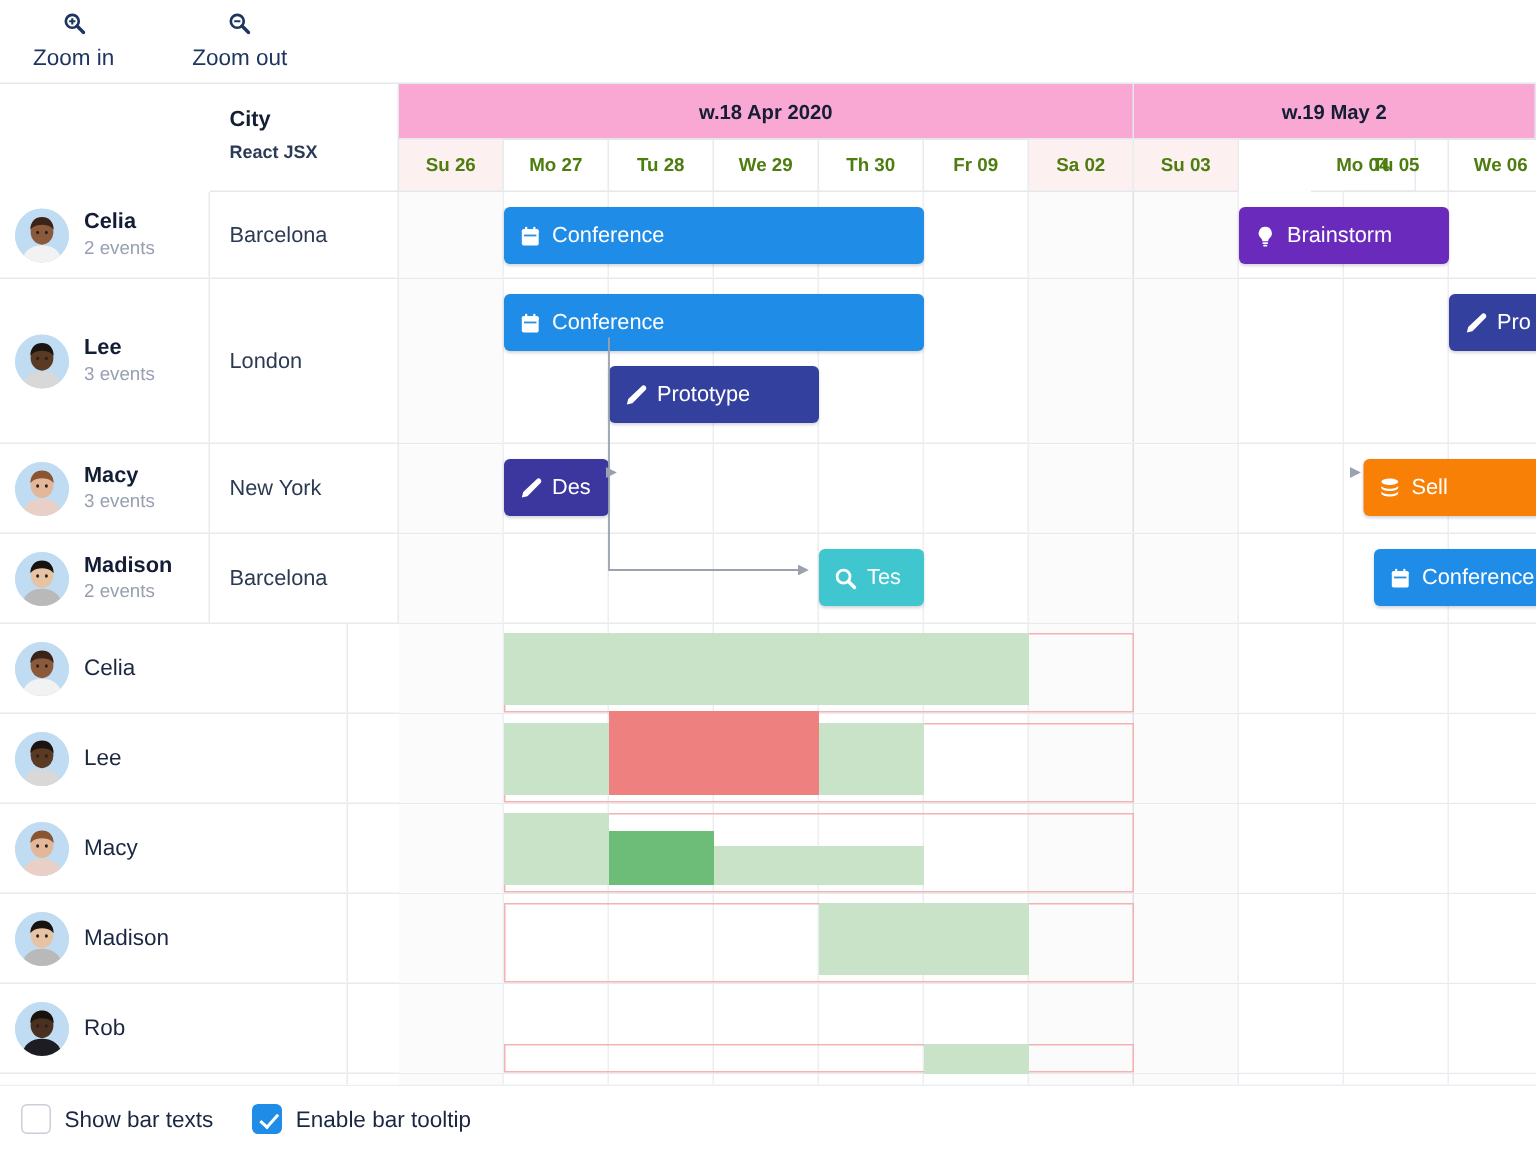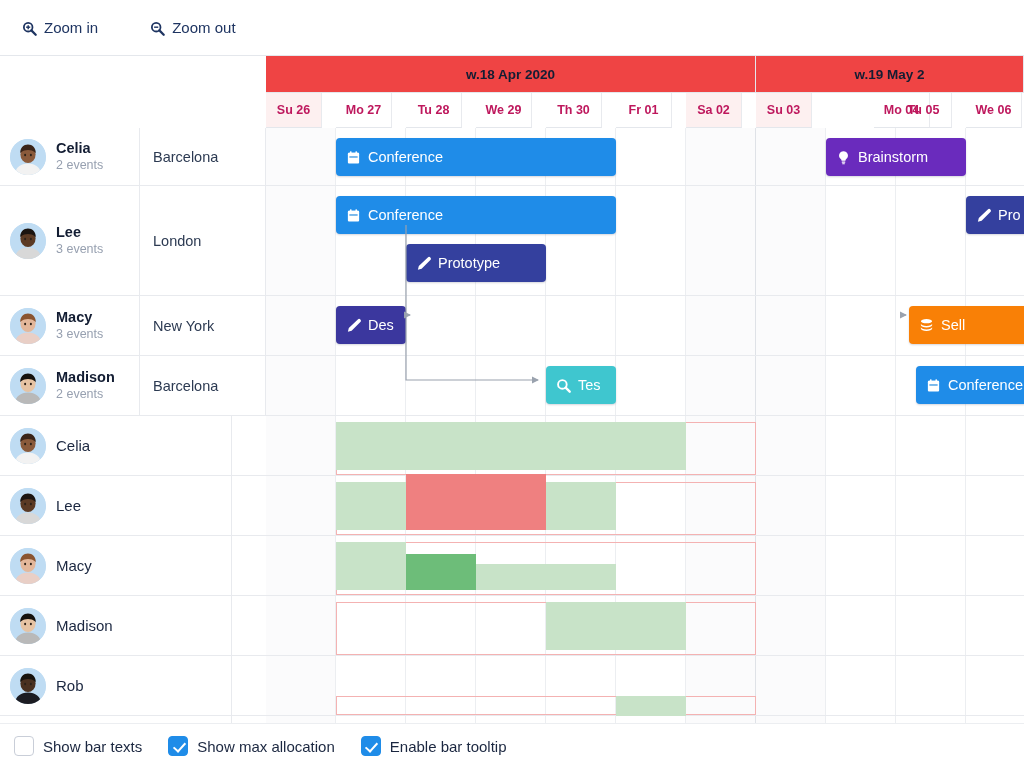--- a/index.html
+++ b/index.html
@@ -13,25 +13,26 @@
 
   #app { position: relative; width: 1024px; height: 768px; }
 
   
   .toolbar {
     position: absolute; left: 0; top: 0; width: 1024px; height: 55px;
     background: #ffffff;
     display: flex; align-items: center;
   }
   .tb-btn {
-    display: flex; align-items: flex-end; gap: 7px;
+    display: flex; align-items: center; gap: 7px;
     color: #1e3461; font-size: 15px; font-weight: 400;
     cursor: pointer; background: none; border: none;
     padding: 4px 6px;
     font-family: "Liberation Sans", sans-serif;
+    flex-direction: column;
   }
   .tb-btn:first-child { margin-left: 16px; }
   .tb-btn + .tb-btn { margin-left: 40px; }
   .tb-ico { width: 15px; height: 15px; display: block; }
 
   
   .grid {
     position: absolute; left: 0; top: 55px; width: 1024px; height: 668px;
     border-top: 1px solid #e4e7ec;
     overflow: hidden;
@@ -52,28 +53,28 @@
   }
   .hdr-city .t1 { font-size: 14.5px; font-weight: 700; color: #131d33; line-height: 20px; }
   .hdr-city .t2 { font-size: 12px; font-weight: 700; color: #2b3a55; margin-top: 4px; }
 
   .weeks { position: absolute; left: 266px; top: 0; width: 758px; height: 37px; }
   .week {
     position: absolute; top: 0; height: 37px;
     border-right: 1px solid #e4e7ec; border-bottom: 1px solid #e4e7ec;
     display: flex; align-items: center; justify-content: center;
     font-size: 13.5px; font-weight: 700; color: #131d33;
-    background: #ef4444;
+    background: #f9a8d4;
   }
   .days { position: absolute; left: 266px; top: 37px; width: 758px; height: 35px; }
   .day {
-    position: absolute; top: 0; height: 35px; width: 56px;
+    position: absolute; top: 0; height: 35px; width: 70px;
     border-right: 1px solid #e8eaee; border-bottom: 1px solid #e4e7ec;
     display: flex; align-items: center; justify-content: center;
-    font-size: 12.5px; font-weight: 700; color: #be185d;
+    font-size: 12.5px; font-weight: 700; color: #4d7c0f;
   }
   .day.we { background: #fdf0f0; }
 
   
   .body { position: absolute; left: 0; top: 72px; width: 1024px; height: 596px; }
 
   
   .lock { position: absolute; left: 0; top: 0; width: 266px; height: 596px; z-index: 6; background: #fff; }
   .lrow {
     position: absolute; left: 0; width: 266px;
@@ -176,20 +177,24 @@
             <line x1="4.4" y1="6.6" x2="8.8" y2="6.6" stroke="#1e3461" stroke-width="1.5"></line>
           </svg>
       </span>
       <span>Zoom out</span>
     </button>
   </div>
 
   <div class="grid">
 
     <div class="hdr">
+      <div class="hdr-city">
+        <div class="t1">City</div>
+        <div class="t2">React JSX</div>
+      </div>
       <div class="weeks" id="weeks">
           <div class="week" style="left: 0px; width: 490px;">
             <span>w.18 Apr 2020</span>
           </div>
           <div class="week" style="left: 490px; width: 268px;">
             <span>w.19 May 2</span>
           </div>
         </div>
       <div class="days" id="days">
           <div class="day we" style="left: 0px;">
@@ -201,21 +206,21 @@
           <div class="day" style="left: 140px;">
             <span>Tu 28</span>
           </div>
           <div class="day" style="left: 210px;">
             <span>We 29</span>
           </div>
           <div class="day" style="left: 280px;">
             <span>Th 30</span>
           </div>
           <div class="day" style="left: 350px;">
-            <span>Fr 01</span>
+            <span>Fr 09</span>
           </div>
           <div class="day we" style="left: 420px;">
             <span>Sa 02</span>
           </div>
           <div class="day we" style="left: 490px;">
             <span>Su 03</span>
           </div>
           <div class="day" style="left: 560px; margin-left: 48px;">
             <span>Mo 04</span>
           </div>
@@ -718,20 +723,16 @@
     </div>
   </div>
 
   <div class="footer" id="footer">
       <label class="cbwrap">
         <span class="cb"></span>
         <span class="cblab">Show bar texts</span>
       </label>
       <label class="cbwrap">
         <span class="cb on"></span>
-        <span class="cblab">Show max allocation</span>
-      </label>
-      <label class="cbwrap">
-        <span class="cb on"></span>
         <span class="cblab">Enable bar tooltip</span>
       </label>
     </div>
 </div>
 
 </body></html>

